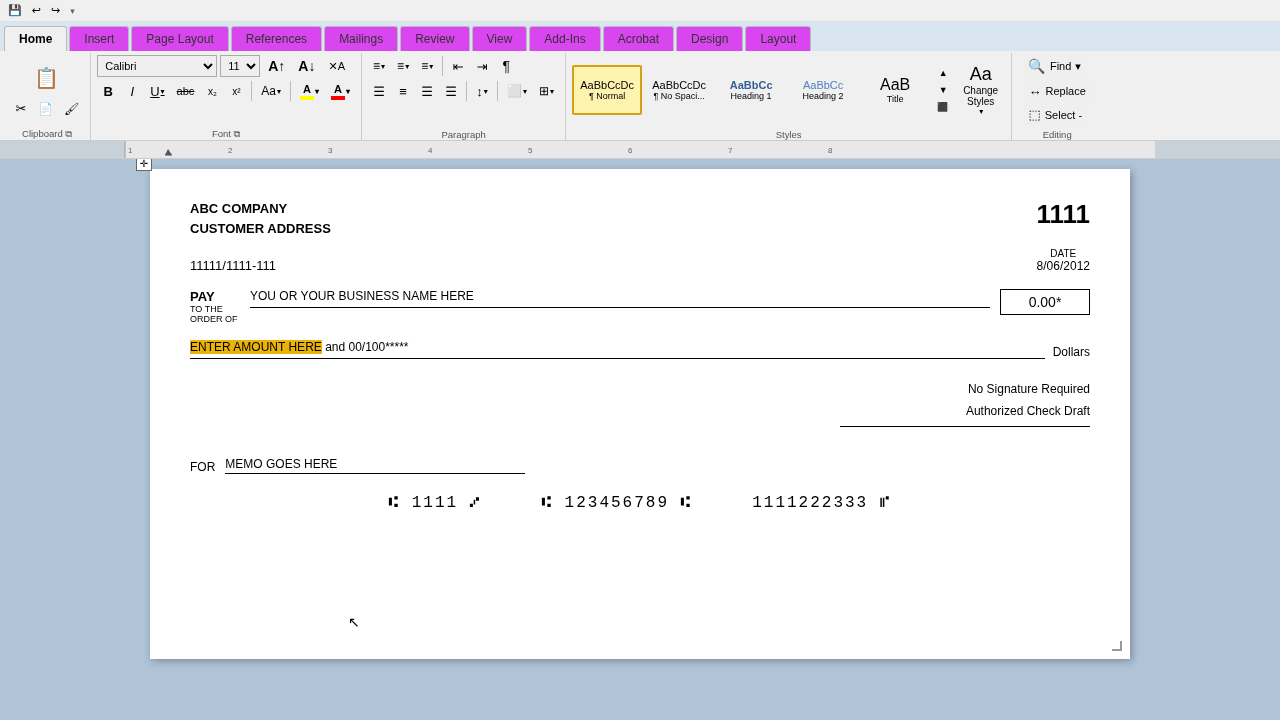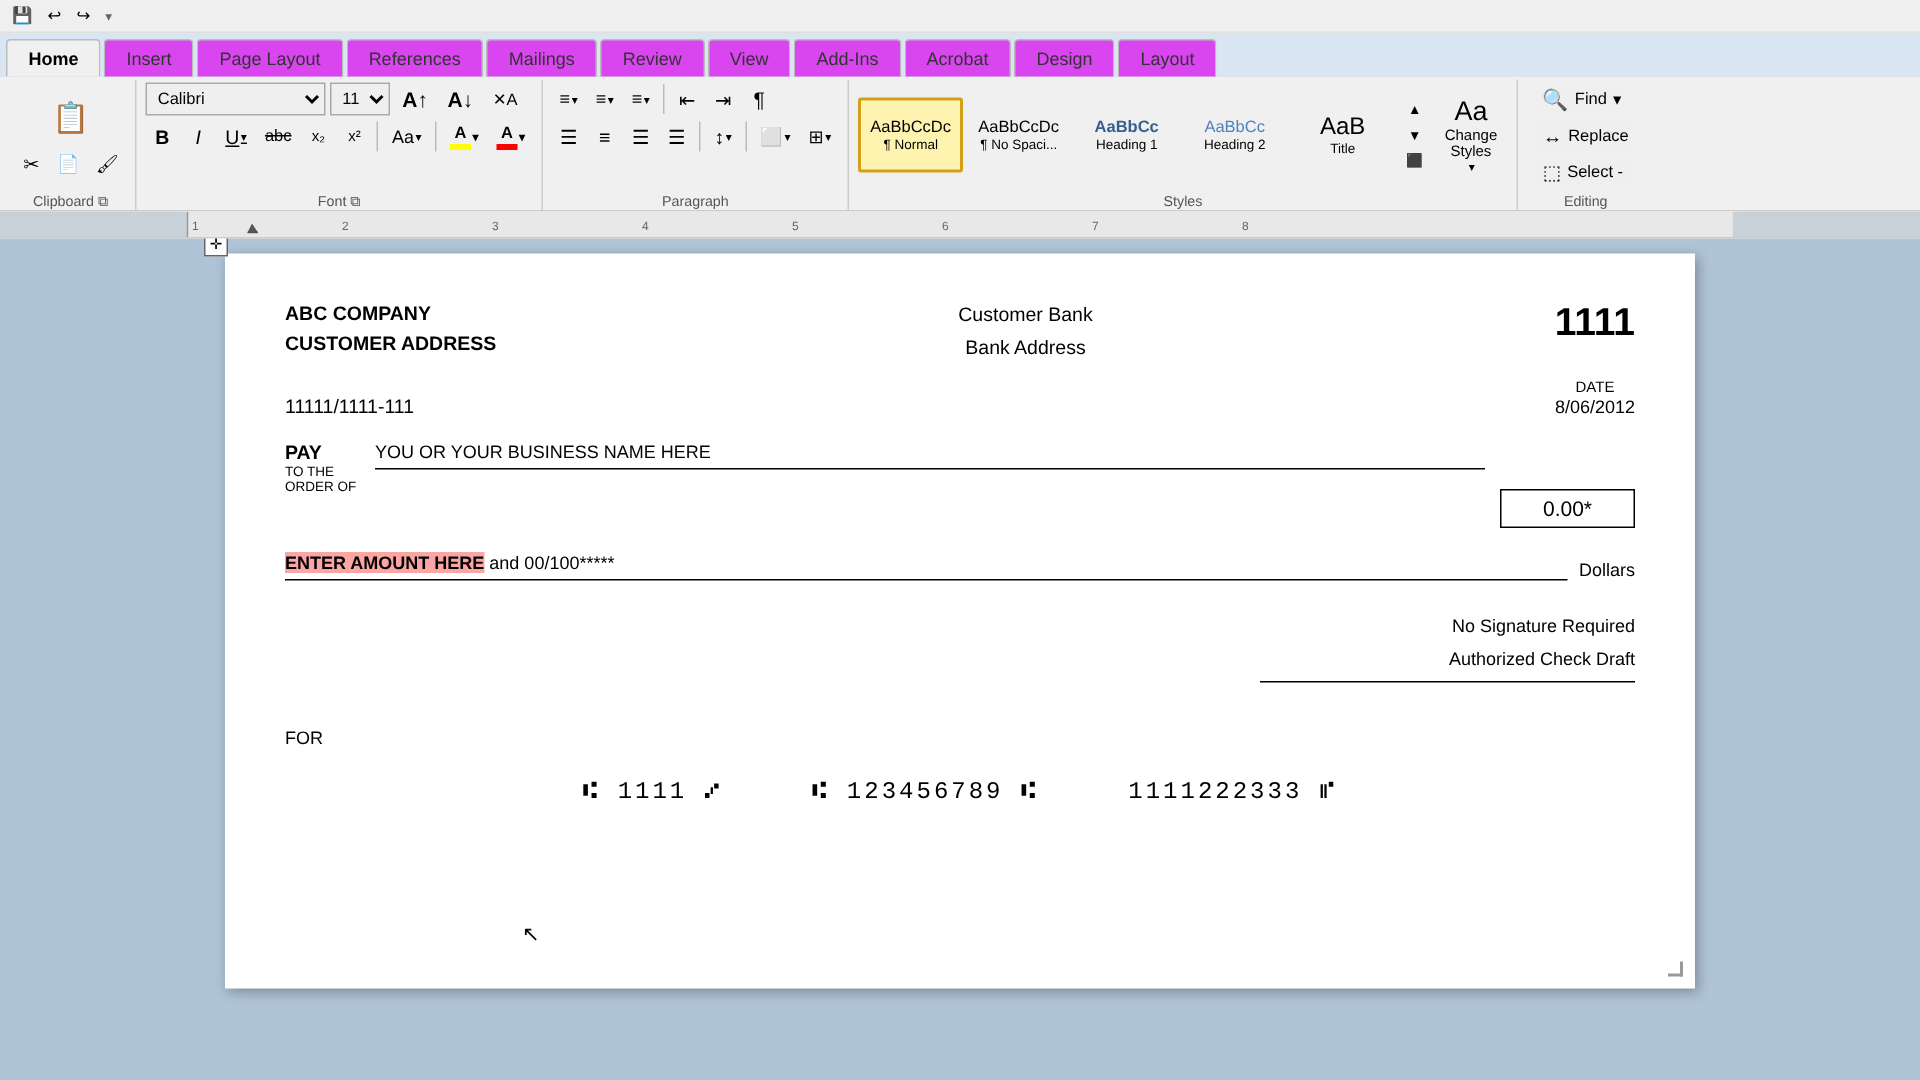--- a/index.html
+++ b/index.html
@@ -44,25 +44,25 @@
     .bank-info { text-align: center; font-size: 13px; line-height: 1.7; }
     .check-number-area { text-align: right; }
     .check-number { font-size: 26px; font-weight: bold; }
     .routing-date-row { display: flex; justify-content: space-between; align-items: flex-end; margin-top: 4px; }
     .routing-num { font-size: 13px; }
     .date-area { text-align: right; font-size: 11px; }
 
     .pay-row { display: flex; align-items: flex-start; margin-top: 16px; gap: 10px; justify-content: center; }
     .pay-label { display: flex; flex-direction: column; font-size: 11px; min-width: 50px; }
     .pay-line { flex: 1; border-bottom: 1px solid #000; padding-bottom: 4px; font-size: 12px; }
-    .amount-box { border: 1px solid #000; padding: 4px 10px; font-size: 14px; min-width: 90px; text-align: center; margin-top: 32px; }
+    .amount-box { border: 1px solid #000; padding: 4px 10px; font-size: 14px; min-width: 90px; text-align: center; }
 
     .amount-words-row { display: flex; align-items: flex-end; margin-top: 16px; }
     .amount-words { flex: 1; border-bottom: 1px solid #000; padding-bottom: 4px; font-size: 12px; }
-    .amount-words .highlighted { background: #fca5a5; font-weight: bold; }
+    .amount-words .highlighted { background: #eab308; }
     .dollars-label { font-size: 12px; margin-left: 8px; }
 
     .signature-area { text-align: right; margin-top: 20px; font-size: 12px; line-height: 1.8; }
 
     .for-memo-row { display: flex; align-items: flex-end; margin-top: 30px; gap: 10px; }
     .for-label { font-size: 12px; }
     .memo-line { border-bottom: 1px solid #000; width: 300px; font-size: 12px; padding-bottom: 2px; }
 
     .micr-line { text-align: center; margin-top: 20px; font-family: 'Courier New', monospace; font-size: 16px; letter-spacing: 2px; display: flex; justify-content: center; gap: 60px; }
 
@@ -280,24 +280,20 @@
 <div class="page-area">
   <div class="page">
 
     <div class="move-handle">✛</div>
 
     <div class="check-header">
       <div class="company-info">
         <div>ABC COMPANY</div>
         <div>CUSTOMER ADDRESS</div>
       </div>
-      <div class="bank-info">
-        <div>Customer Bank</div>
-        <div>Bank Address</div>
-      </div>
       <div class="check-number-area">
         <div class="check-number">1111</div>
       </div>
     </div>
 
     <div class="routing-date-row">
       <div class="routing-num">11111/1111-111</div>
       <div style="flex:1;"></div>
       <div class="date-area">
         <div style="font-size:10px;text-align:center;">DATE</div>
@@ -327,20 +323,21 @@
     <div style="position:absolute;left:198px;top:445px;font-size:14px;cursor:default;">↖</div>
 
     <div class="signature-area">
       <div>No Signature Required</div>
       <div>Authorized Check Draft</div>
       <div style="border-top:1px solid #000;width:250px;margin-left:auto;margin-top:4px;"></div>
     </div>
 
     <div class="for-memo-row">
       <span class="for-label">FOR</span>
+      <span class="memo-line">MEMO GOES HERE</span>
     </div>
 
     <div class="micr-line">
       <span>⑆ 1111 ⑇</span>
       <span>⑆ 123456789 ⑆</span>
       <span>1111222333 ⑈</span>
     </div>
 
     <div style="position:absolute;bottom:8px;right:8px;width:10px;height:10px;border-right:2px solid #999;border-bottom:2px solid #999;cursor:se-resize;"></div>
 

